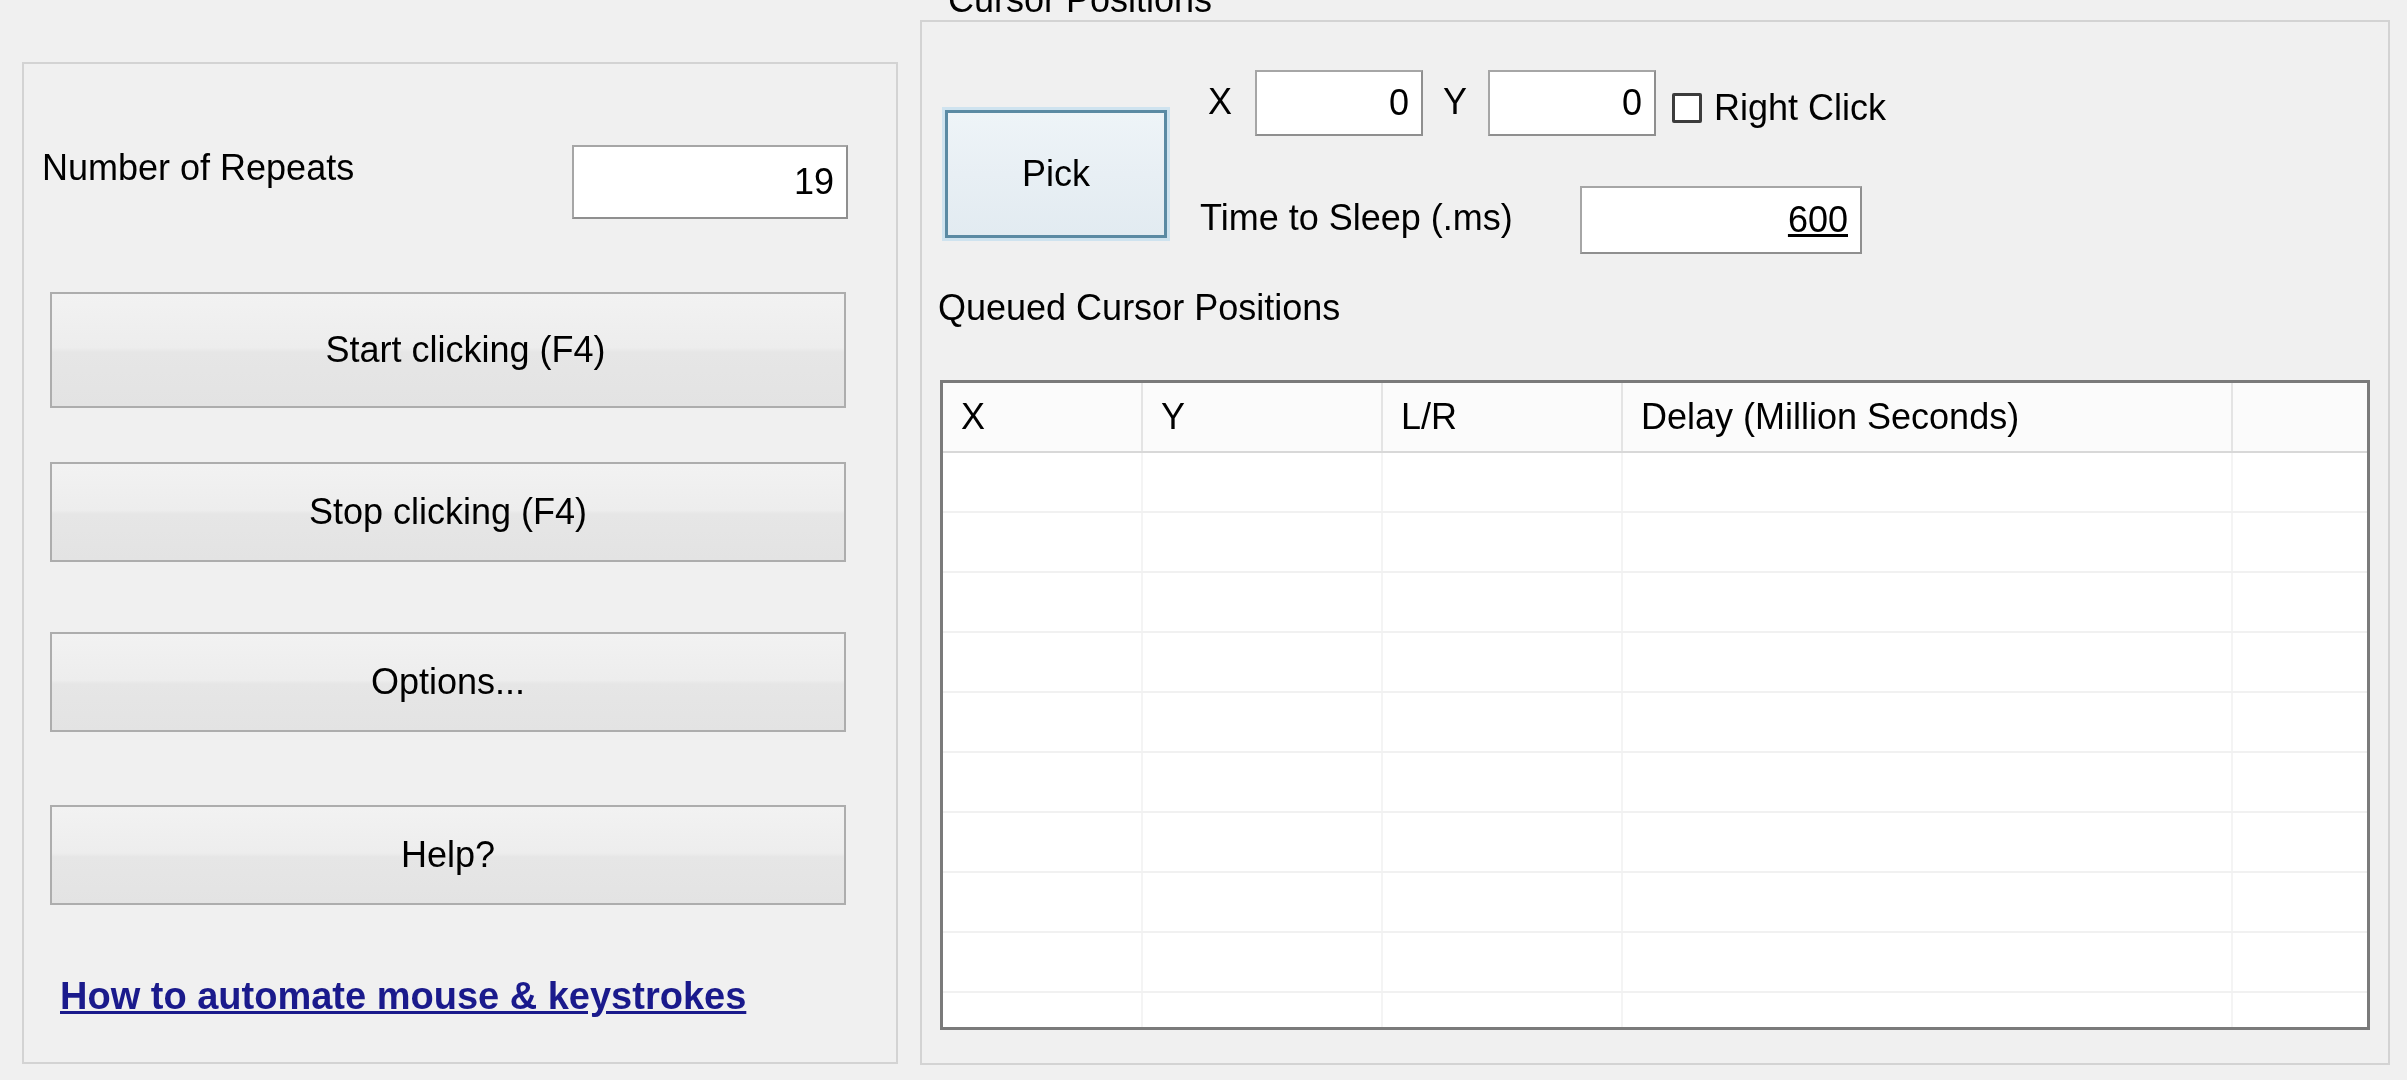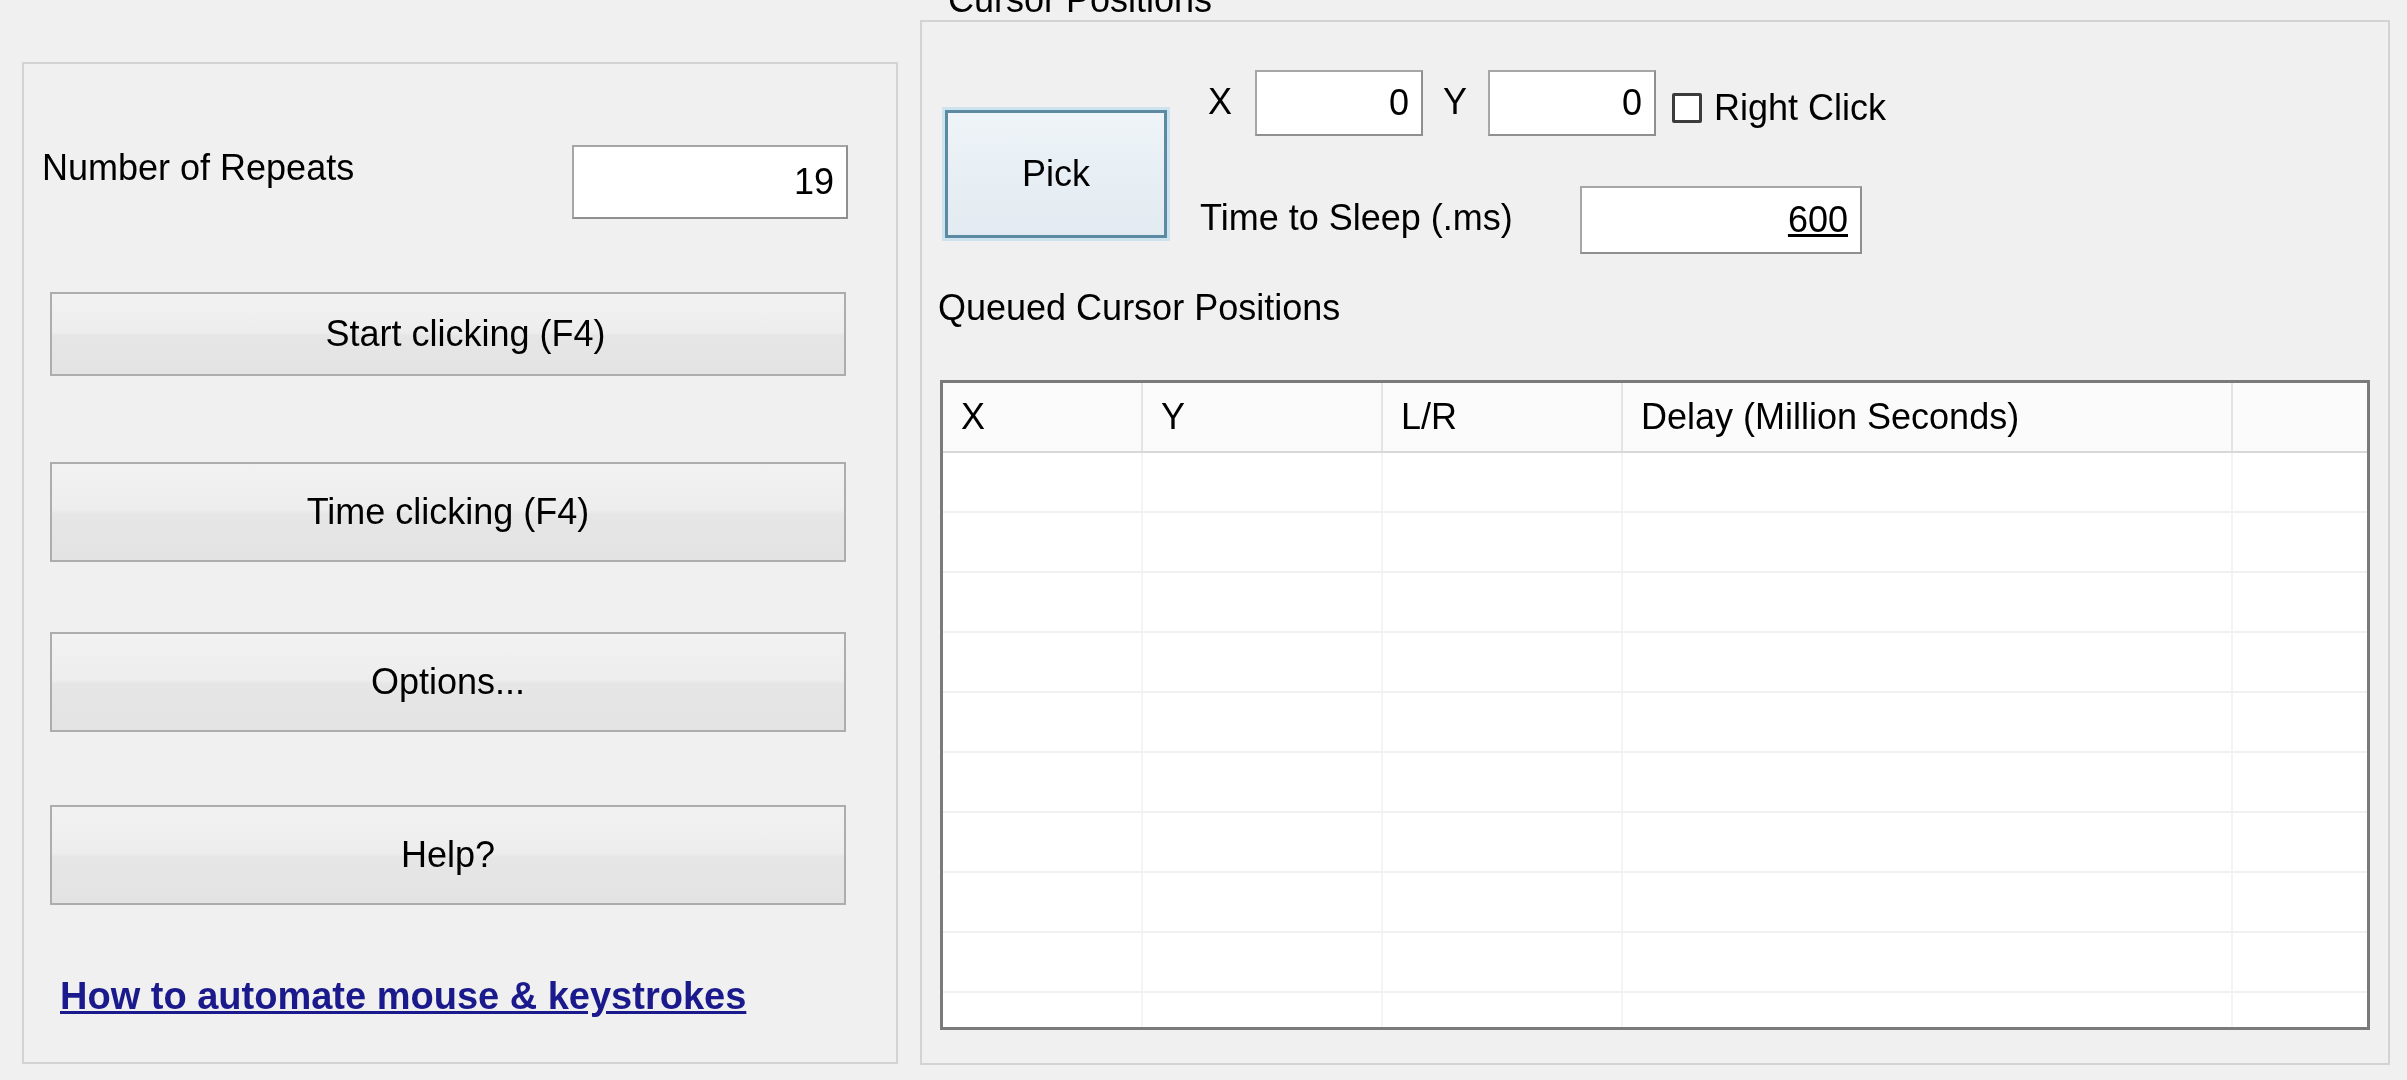--- a/index.html
+++ b/index.html
@@ -201,23 +201,23 @@
 <body>
 
 <div id="app">
 
   <div class="groupbox" id="left-group"></div>
 
   <div class="label" style="left:42px; top:148px;">Number of Repeats</div>
 
   <div class="textbox" style="left:572px; top:145px; width:276px; height:74px;">19</div>
 
-  <div class="button" style="left:50px; top:292px; width:796px; height:84px;padding-left:35px;">Start clicking (F4)</div>
-
-  <div class="button" style="left:50px; top:462px; width:796px; height:100px;">Time clicking (F4)</div>
+  <div class="button" style="left:50px; top:292px; width:796px; height:116px;padding-left:35px;">Start clicking (F4)</div>
+
+  <div class="button" style="left:50px; top:462px; width:796px; height:100px;">Stop clicking (F4)</div>
 
   <div class="button" style="left:50px; top:632px; width:796px; height:100px;">Options...</div>
 
   <div class="button" style="left:50px; top:805px; width:796px; height:100px;">Help?</div>
 
   <div class="hyperlink" style="left:44px; top:975px;margin-left:16px;">How to automate mouse &amp; keystrokes</div>
 
   <div class="groupbox" id="right-group"></div>
   <div class="group-legend" id="right-legend">Cursor Positions</div>
 

